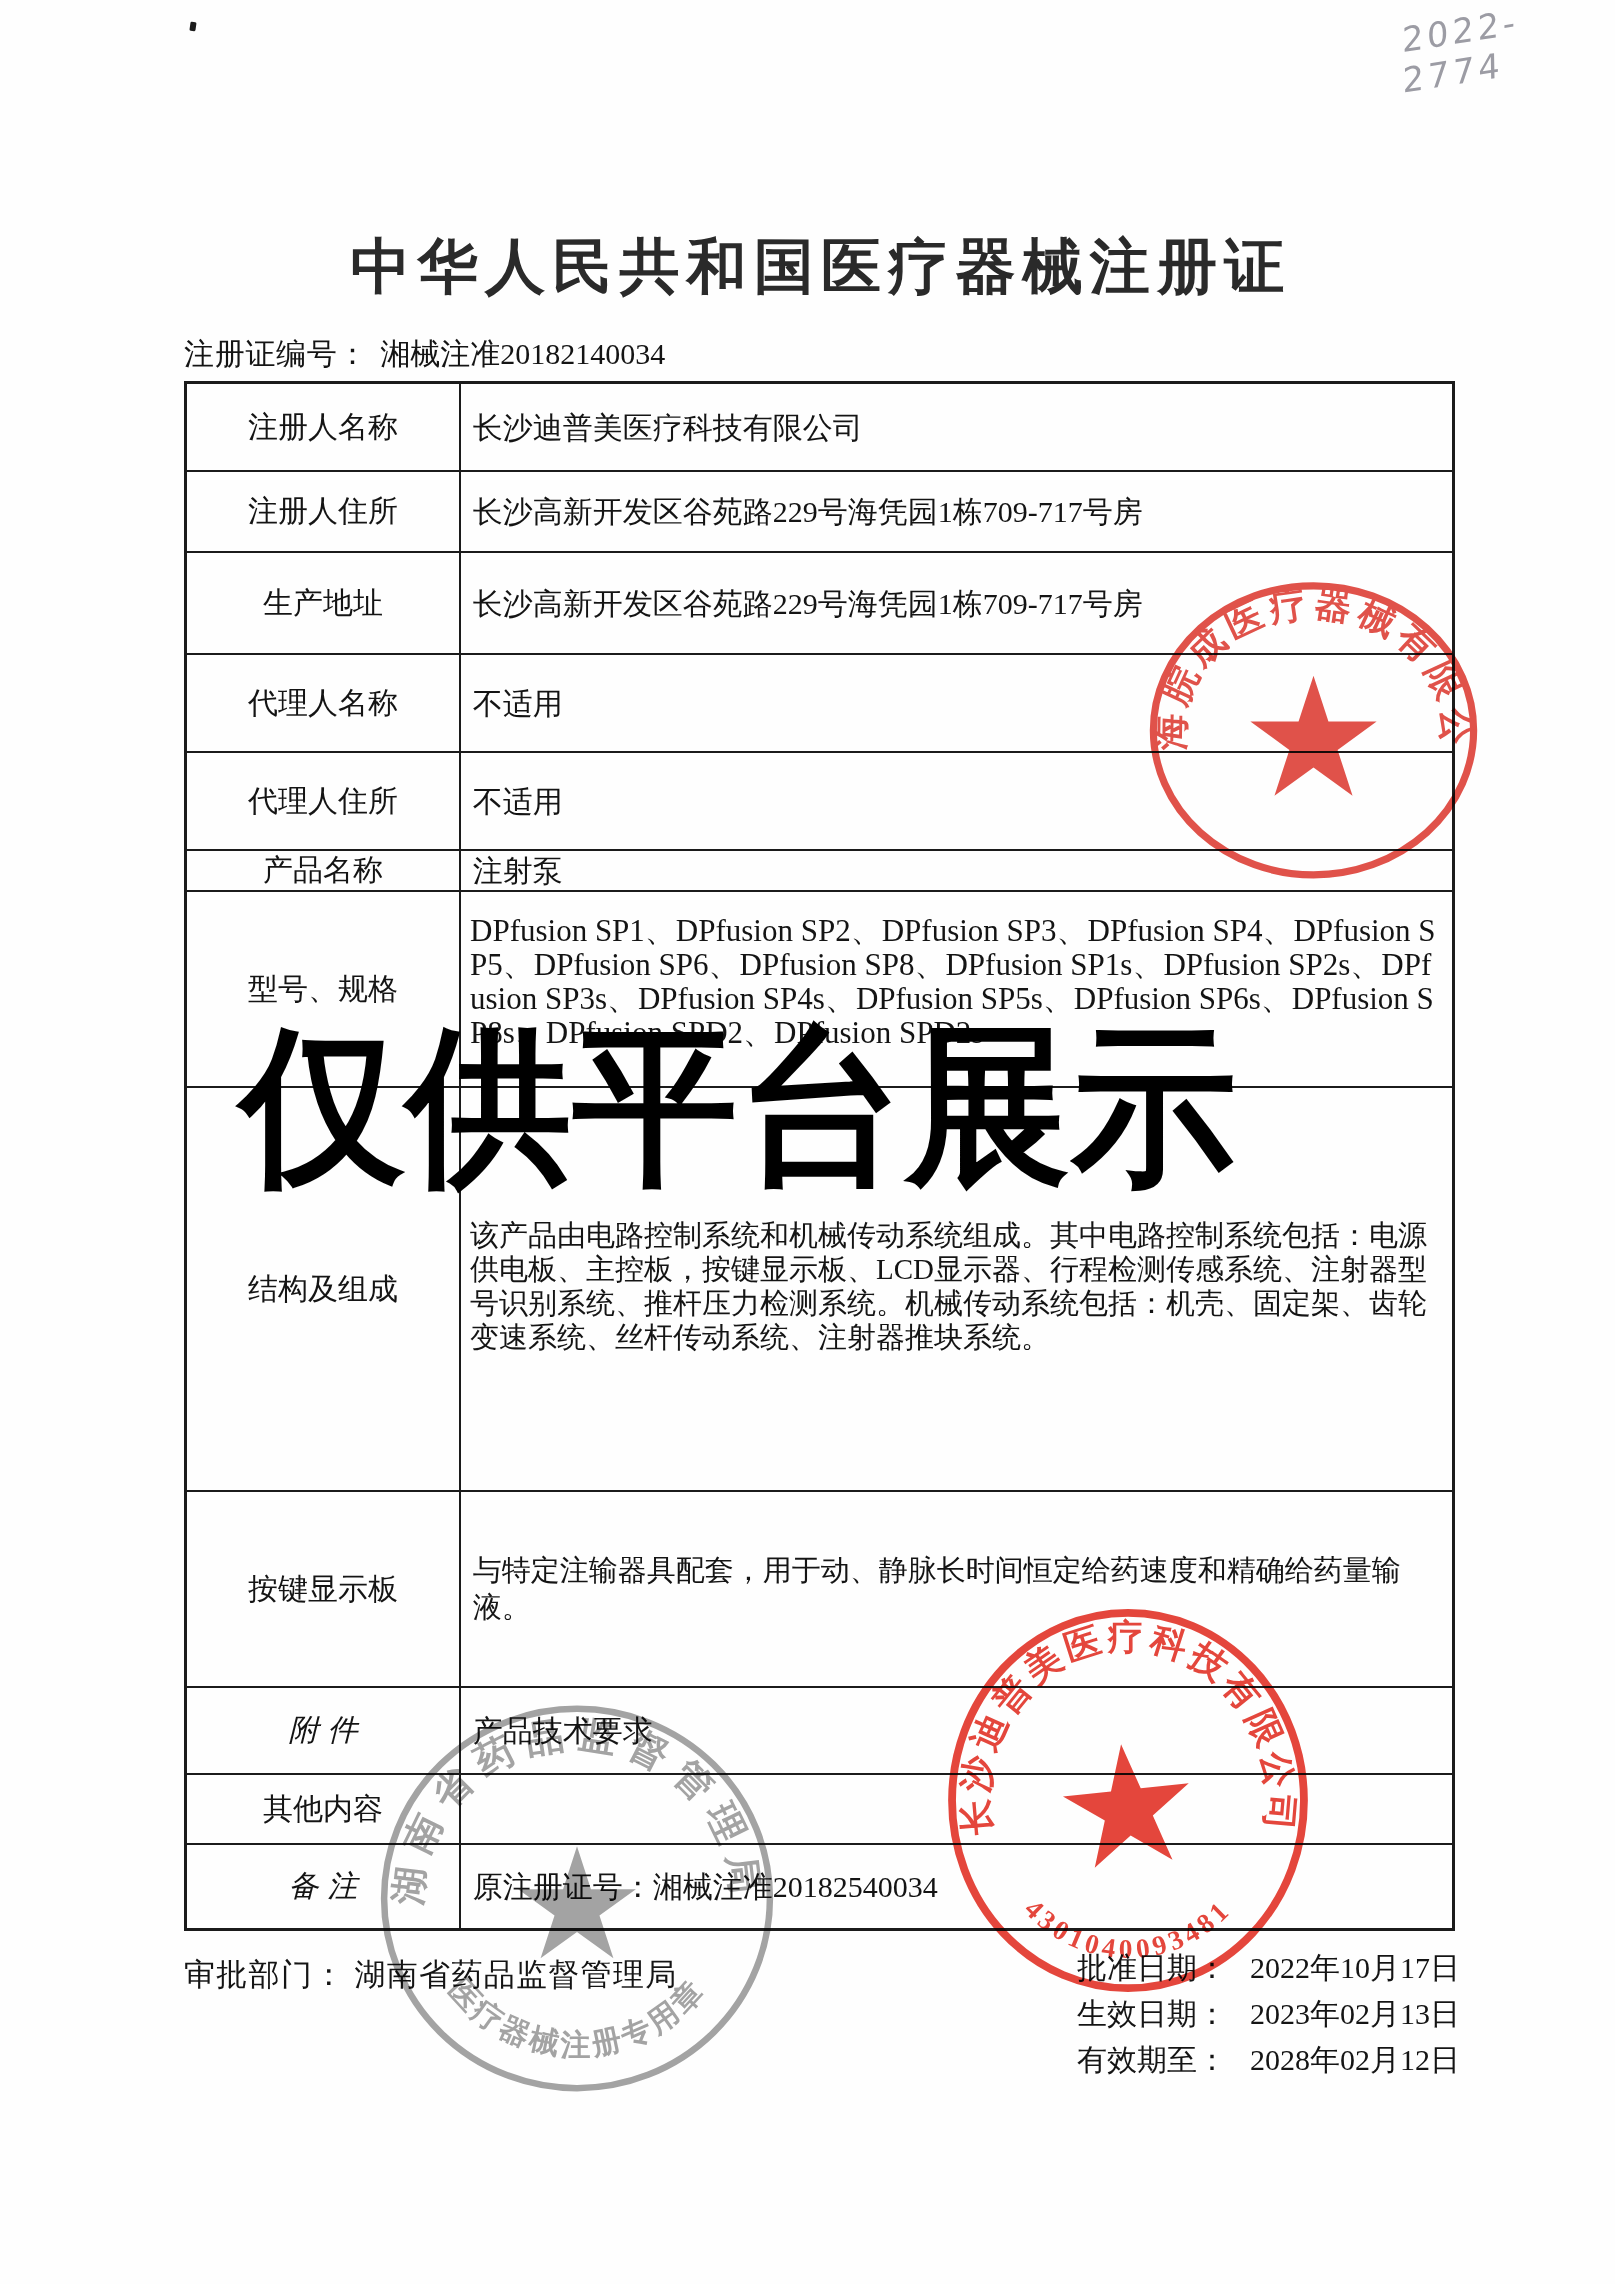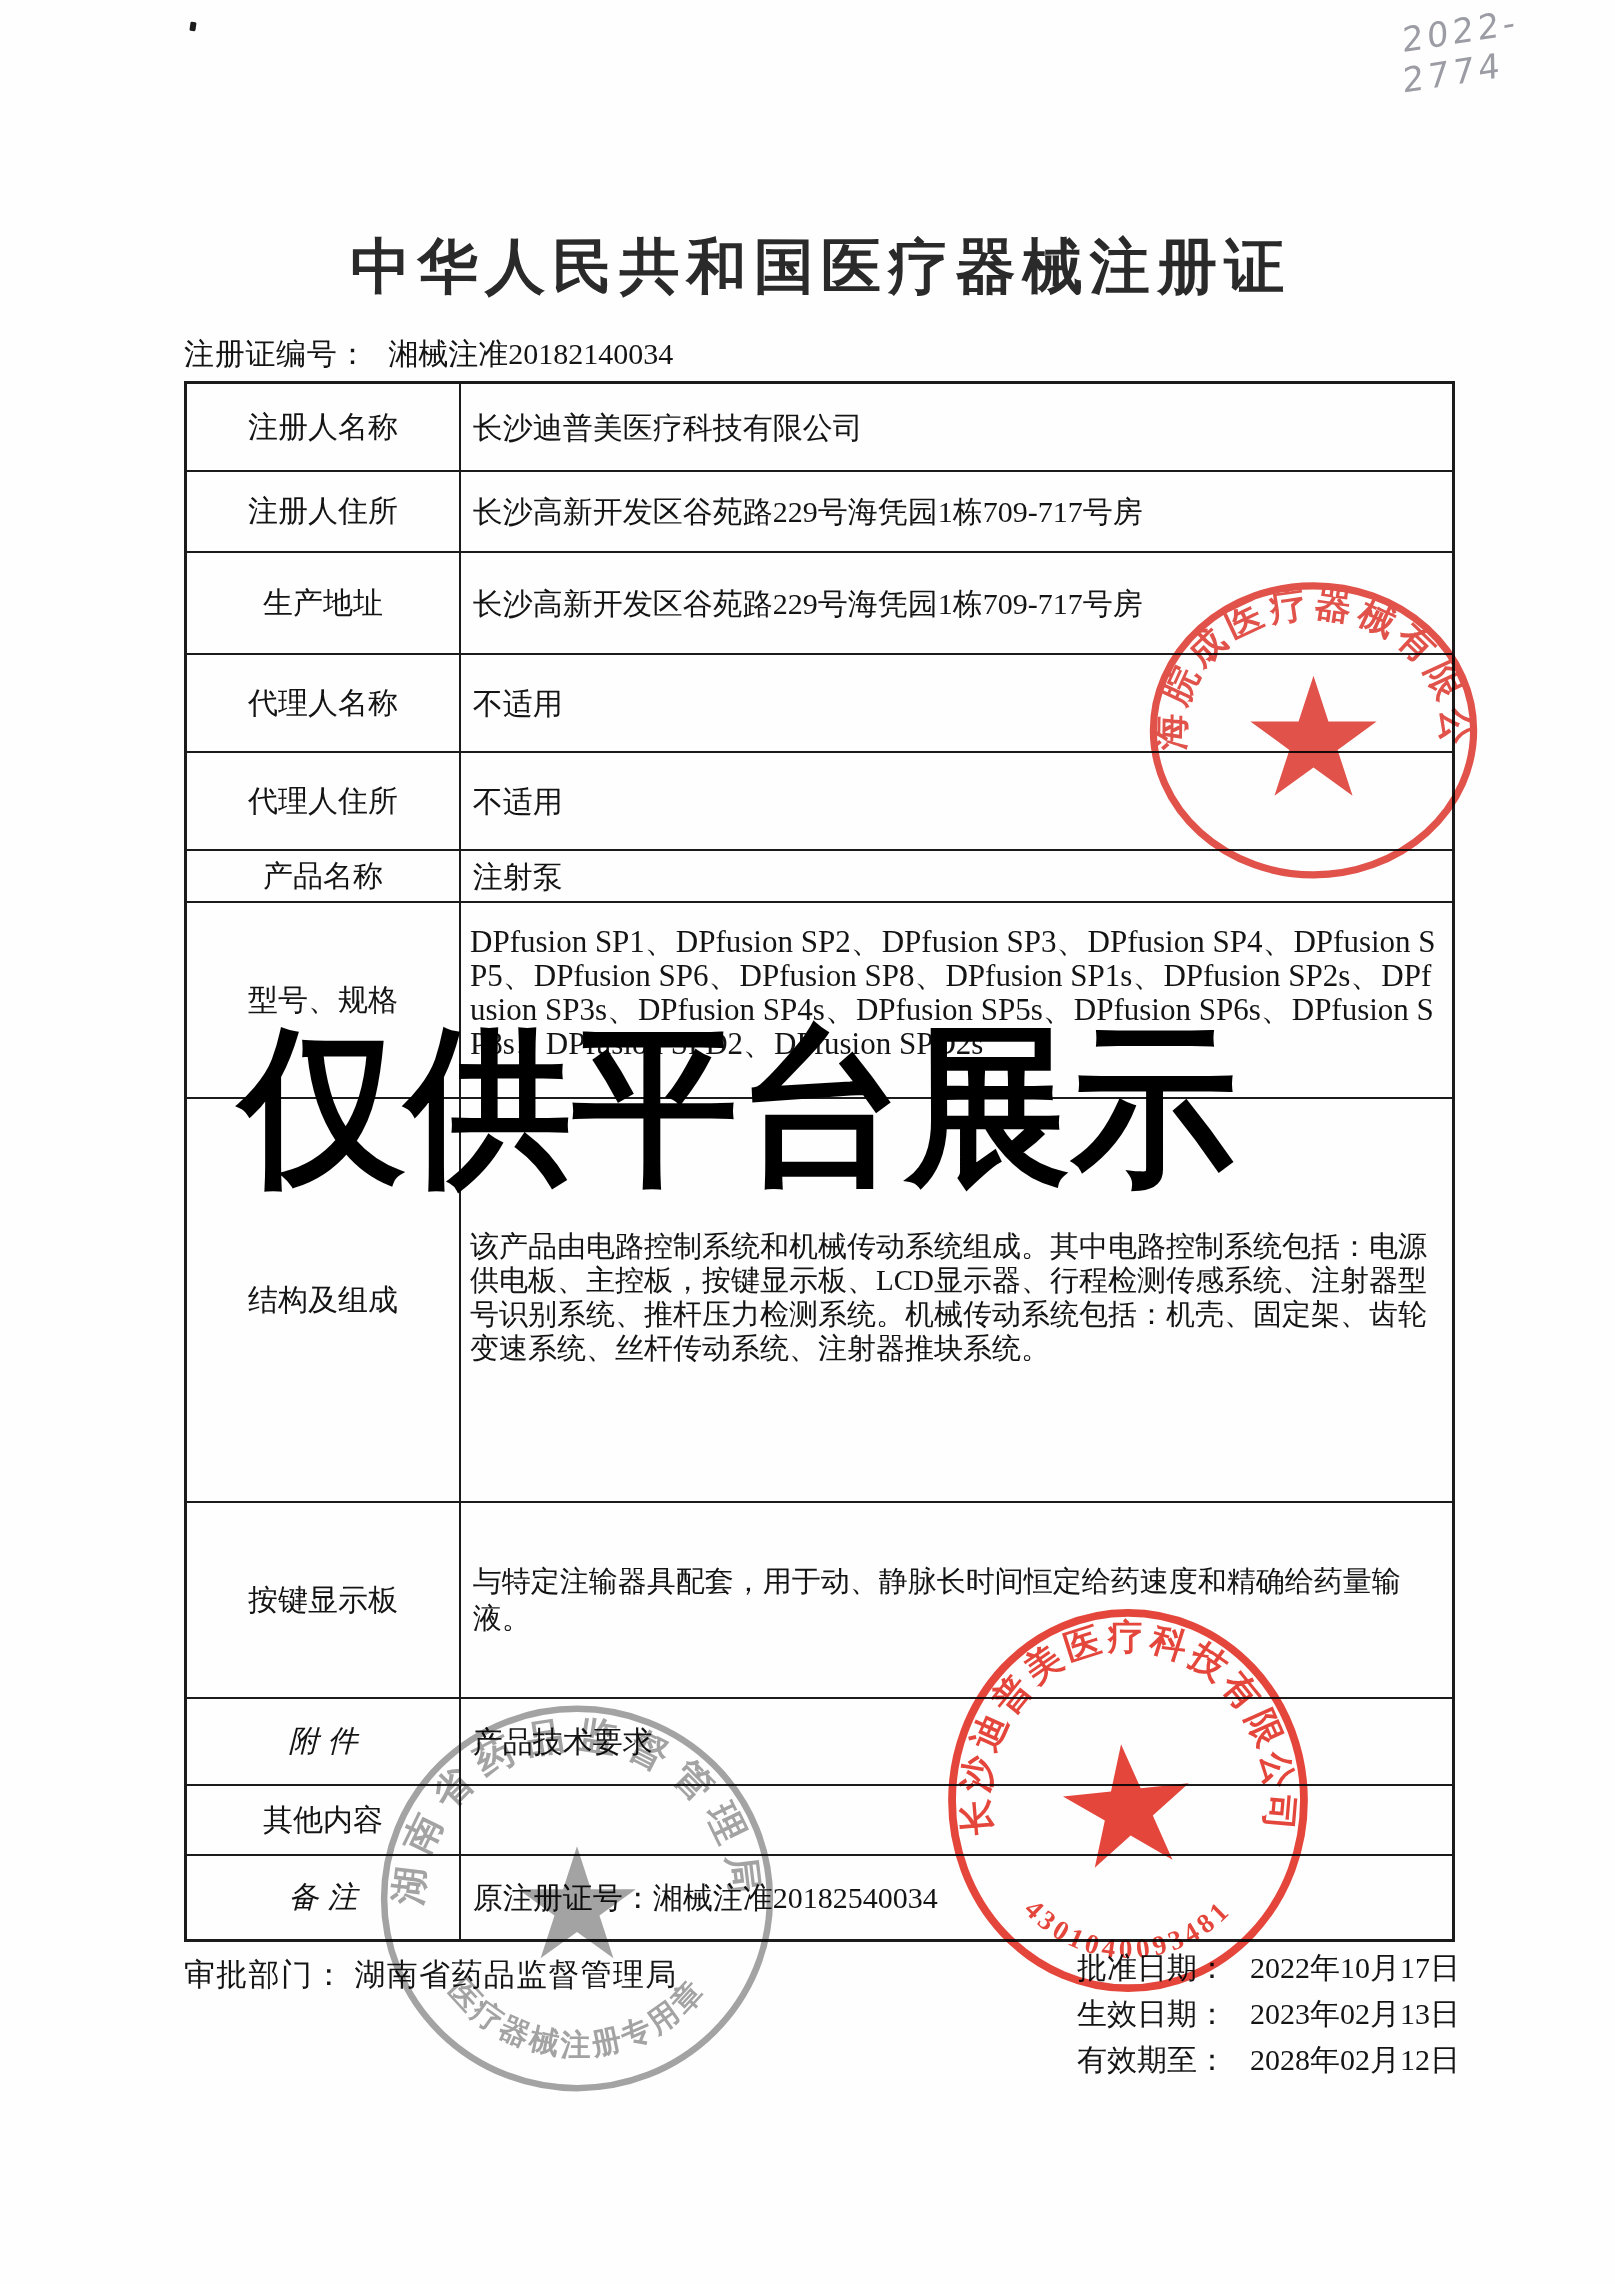--- a/index.html
+++ b/index.html
@@ -21,41 +21,41 @@
   .specdot{position:absolute;left:190px;top:22px;width:5.9px;height:8.5px;background:#1c1c1c;border-radius:1.3px;transform:rotate(8deg);}
   
   .title{
     position:absolute;left:0;right:0;top:227px;text-align:center;
     font-size:60px;font-weight:bold;letter-spacing:7.2px;text-indent:26px;
     color:#2a2a2a;
   }
   
   .certline{position:absolute;left:184px;top:334px;font-size:30px;}
   .certline .lbl{letter-spacing:0.7px;}
-  .certline .val{margin-left:20px;}
+  .certline .val{margin-left:12px;}
   
   .cert-table{
     position:absolute;left:184px;top:381px;width:1271px;
     border:3.3px solid #1b1b1b;box-sizing:border-box;background:transparent;
   }
   .trow{display:flex;box-sizing:border-box;border-bottom:2.6px solid #1b1b1b;}
   .trow:last-child{border-bottom:none;}
   .tlabel{
     width:274px;flex:0 0 274px;box-sizing:border-box;
     border-right:2.6px solid #1b1b1b;
     display:flex;align-items:center;justify-content:center;
     font-size:30px;
   }
   .tvalue{
     flex:1;display:flex;align-items:center;
     padding-left:11.7px;padding-right:9px;font-size:30px;line-height:37px;
     box-sizing:border-box;
   }
   .h135{height:88px}.h125{height:81px}.h132{height:102px}.h150{height:98px}
-  .h80{height:52px}.h300{height:196px}.h620{height:404px}.h134{height:87px}
+  .h80{height:41px}.h300{height:196px}.h620{height:404px}.h134{height:87px}
   .h107{height:70px}.h128{height:83px}
   .row-models .tvalue{
     display:block;padding:22px 11.7px 0 9px;
     font-size:31px;line-height:34px;word-break:break-all;letter-spacing:0px;
   }
   .row-structure .tvalue{
     display:block;padding:130px 13px 0 9px;
     font-size:29px;line-height:34px;
   }
   .row-scope .tvalue{font-size:29px;line-height:37px;}

